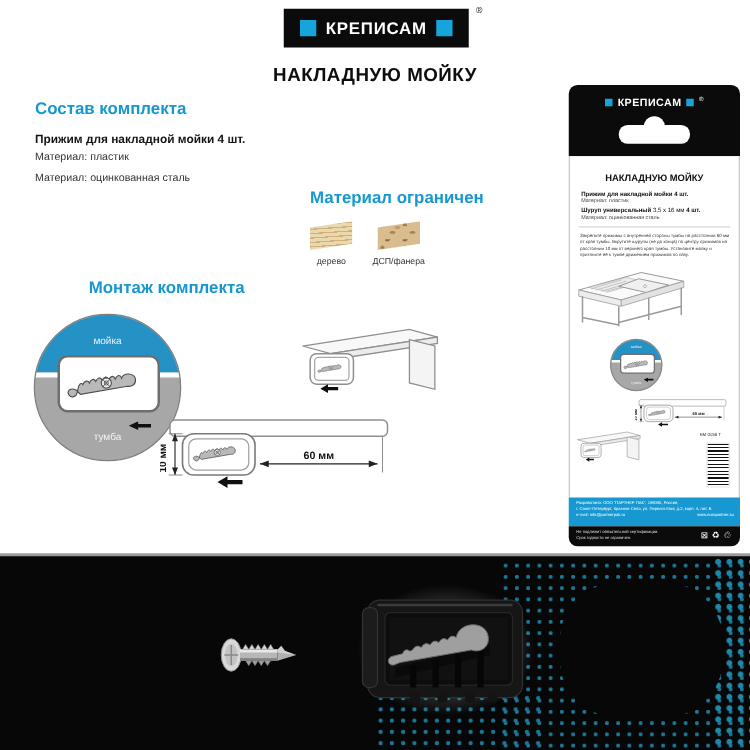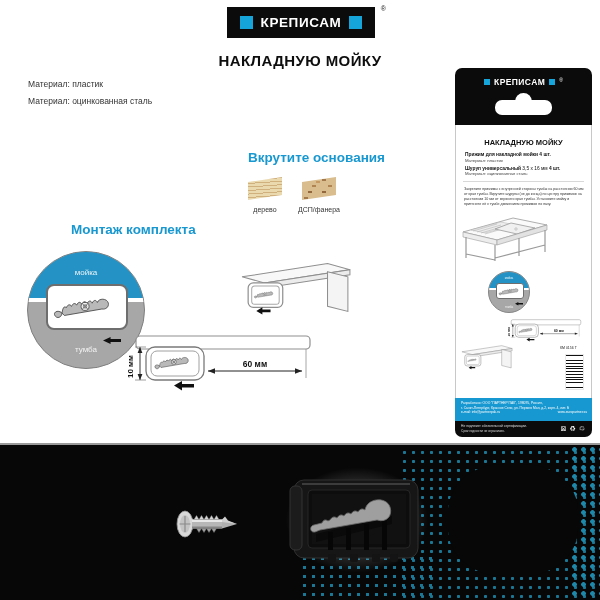--- a/index.html
+++ b/index.html
@@ -171,26 +171,31 @@
   <div class="logo" data-interactable="false">
     <span class="sq" data-interactable="false"></span>
     <span class="txt" data-interactable="false">КРЕПИСАМ</span>
     <span class="sq" data-interactable="false"></span>
     <span class="reg" data-interactable="false">®</span>
   </div>
 
   <div class="page-title" data-interactable="false">НАКЛАДНУЮ МОЙКУ</div>
 
   <div class="kit" data-interactable="false">
+    <div class="h2" data-interactable="false">Состав комплекта</div>
+    <div class="k-name" data-interactable="false">
+      <span data-interactable="false">Прижим для накладной мойки</span>
+      <span data-interactable="false">4 шт.</span>
+    </div>
     <div class="k-mat" data-interactable="false">Материал: пластик</div>
     <div class="k-mat" data-interactable="false">Материал: оцинкованная сталь</div>
   </div>
 
   <div class="base" data-interactable="false">
-    <div class="h2" data-interactable="false">Вкрутите основания</div>
+    <div class="h2" data-interactable="false">Материал ограничен</div>
     <div class="swrow">
       <div class="swcol" data-interactable="false">
         <div class="swatch sw-wood" data-interactable="false"></div>
         <div class="swlabel" data-interactable="false">дерево</div>
       </div>
       <div class="swcol" data-interactable="false">
         <div class="swatch sw-chip" data-interactable="false"></div>
         <div class="swlabel" data-interactable="false">ДСП/фанера</div>
       </div>
     </div>

